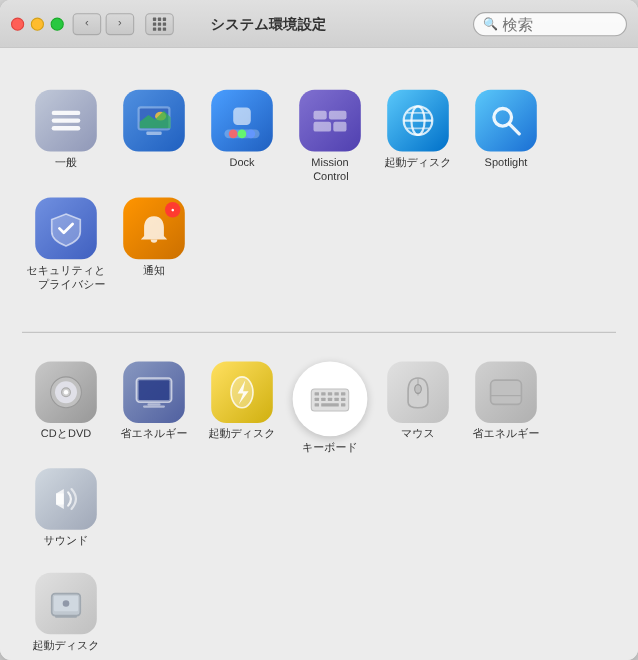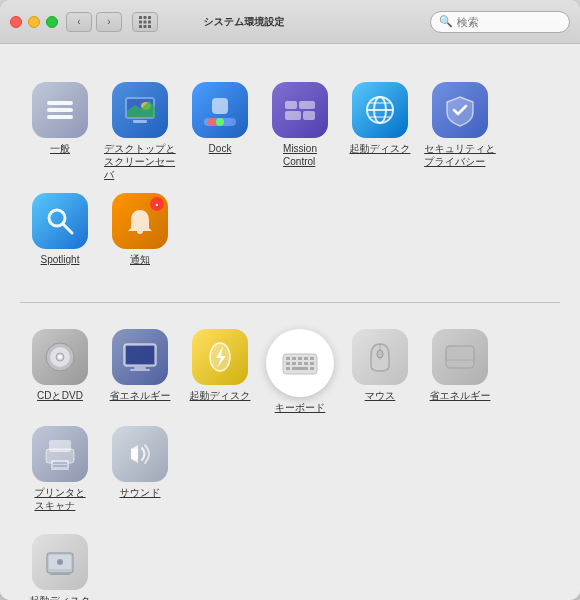--- a/index.html
+++ b/index.html
@@ -78,21 +78,21 @@
       display: flex;
       align-items: center;
       justify-content: center;
       cursor: pointer;
       margin-right: auto;
     }
 
     .title-text {
       flex: 1;
       text-align: center;
-      font-size: 10px;
+      font-size: 13px;
       font-weight: 600;
       color: #333;
       margin-left: -100px;
     }
 
     .search-bar {
       width: 140px;
       height: 22px;
       background: rgba(255,255,255,0.85);
       border: 1px solid #aaa;
@@ -100,21 +100,21 @@
       display: flex;
       align-items: center;
       padding: 0 8px;
       gap: 4px;
     }
 
     .search-bar input {
       border: none;
       background: transparent;
       outline: none;
-      font-size: 11px;
+      font-size: 14px;
       color: #333;
       width: 100%;
     }
 
     .search-icon-svg {
       color: #888;
       font-size: 11px;
       flex-shrink: 0;
     }
 
@@ -173,24 +173,23 @@
       width: 68px;
       height: 68px;
       border-radius: 50%;
       background: white;
       box-shadow: 0 2px 8px rgba(0,0,0,0.2);
     }
 
     .icon-label {
       font-size: 10px;
       color: #333;
-      text-align: left;
+      text-align: right;
       line-height: 1.3;
       max-width: 72px;
-      text-decoration: underline;
     }
     .bg-dock { background: linear-gradient(135deg, #4a9eff, #2060c0); }
     .bg-network { background: linear-gradient(135deg, #5ac8fa, #0070c9); }
     .bg-keyboard { background: white; }
     .bg-mouse { background: linear-gradient(135deg, #e0e0e0, #c0c0c0); }
     .bg-trackpad { background: linear-gradient(135deg, #d0d0d0, #b0b0b0); }
     .bg-printer { background: linear-gradient(135deg, #c0c8d8, #9098b0); }
     .bg-sound { background: linear-gradient(135deg, #d0d8e0, #a0a8b8); }
     .bg-energy { background: linear-gradient(135deg, #ffe060, #d0b010); }
     .bg-startup { background: linear-gradient(135deg, #e0e0e0, #c0c0c0); }
@@ -257,21 +256,20 @@
         <div class="icon-item">
           <div class="icon-circle bg-desktop">
             <svg width="38" height="38" viewBox="0 0 38 38">
               <rect x="4" y="6" width="30" height="22" rx="3" fill="rgba(255,255,255,0.3)"></rect>
               <rect x="6" y="8" width="26" height="18" rx="1" fill="rgba(30,80,180,0.7)"></rect>
               <rect x="12" y="29" width="14" height="3" rx="1" fill="rgba(255,255,255,0.5)"></rect>
               <ellipse cx="25" cy="15" rx="5" ry="4" fill="rgba(255,200,50,0.8)"></ellipse>
               <path d="M6 20 L14 14 L20 18 L28 10 L34 16 L34 26 L6 26Z" fill="rgba(50,180,80,0.7)"></path>
             </svg>
           </div>
-          <span class="icon-label">デスクトップと<br>スクリーンセーバ</span>
         </div>
 
         <div class="icon-item">
           <div class="icon-circle bg-dock">
             <svg width="40" height="40" viewBox="0 0 40 40">
               <rect x="4" y="28" width="32" height="8" rx="4" fill="rgba(255,255,255,0.25)"></rect>
               <circle cx="12" cy="32" r="4" fill="rgba(255,100,100,0.9)"></circle>
               <circle cx="20" cy="32" r="4" fill="rgba(100,255,100,0.9)"></circle>
               <circle cx="28" cy="32" r="4" fill="rgba(100,150,255,0.9)"></circle>
               <rect x="12" y="8" width="16" height="16" rx="4" fill="rgba(255,255,255,0.6)"></rect>
@@ -299,37 +297,37 @@
               <ellipse cx="19" cy="19" rx="6" ry="13" fill="none" stroke="rgba(255,255,255,0.8)" stroke-width="2"></ellipse>
               <line x1="6" y1="19" x2="32" y2="19" stroke="rgba(255,255,255,0.8)" stroke-width="2"></line>
               <line x1="9" y1="12" x2="29" y2="12" stroke="rgba(255,255,255,0.6)" stroke-width="1.5"></line>
               <line x1="9" y1="26" x2="29" y2="26" stroke="rgba(255,255,255,0.6)" stroke-width="1.5"></line>
             </svg>
           </div>
           <span class="icon-label">起動ディスク</span>
         </div>
 
         <div class="icon-item">
+          <div class="icon-circle bg-spotlight">
+            <svg width="38" height="38" viewBox="0 0 38 38">
+              <circle cx="16" cy="16" r="8" fill="none" stroke="rgba(255,255,255,0.9)" stroke-width="3"></circle>
+              <line x1="22" y1="22" x2="31" y2="31" stroke="rgba(255,255,255,0.9)" stroke-width="3" stroke-linecap="round"></line>
+            </svg>
+          </div>
+          <span class="icon-label">Spotlight</span>
+        </div>
+
+        <div class="icon-item">
           <div class="icon-circle bg-security">
             <svg width="38" height="38" viewBox="0 0 38 38">
               <path d="M19 6 L32 11 L32 22 Q32 30 19 35 Q6 30 6 22 L6 11 Z" fill="rgba(255,255,255,0.25)" stroke="rgba(255,255,255,0.6)" stroke-width="1.5"></path>
               <path d="M13 19 L17 23 L25 15" stroke="white" stroke-width="2.5" fill="none" stroke-linecap="round" stroke-linejoin="round"></path>
             </svg>
           </div>
           <span class="icon-label">セキュリティと<br>プライバシー</span>
-        </div>
-
-        <div class="icon-item">
-          <div class="icon-circle bg-spotlight">
-            <svg width="38" height="38" viewBox="0 0 38 38">
-              <circle cx="16" cy="16" r="8" fill="none" stroke="rgba(255,255,255,0.9)" stroke-width="3"></circle>
-              <line x1="22" y1="22" x2="31" y2="31" stroke="rgba(255,255,255,0.9)" stroke-width="3" stroke-linecap="round"></line>
-            </svg>
-          </div>
-          <span class="icon-label">Spotlight</span>
         </div>
 
         <div class="icon-item">
           <div class="icon-circle bg-notify" style="position:relative;">
             <svg width="38" height="38" viewBox="0 0 38 38">
               <path d="M19 8 C12 8 10 14 10 18 L10 26 L7 29 L31 29 L28 26 L28 18 C28 14 26 8 19 8Z" fill="rgba(255,255,255,0.8)"></path>
               <path d="M16 29 Q16 32 19 32 Q22 32 22 29Z" fill="rgba(255,255,255,0.8)"></path>
             </svg>
             <div style="position:absolute;top:4px;right:4px;width:14px;height:14px;background:#ff3b30;border-radius:50%;display:flex;align-items:center;justify-content:center;font-size:8px;color:white;font-weight:bold;">•</div>
           </div>
@@ -413,32 +411,20 @@
         <div class="icon-item">
           <div class="icon-circle bg-trackpad">
             <svg width="38" height="38" viewBox="0 0 38 38">
               <rect x="5" y="8" width="28" height="22" rx="4" fill="#c0c0c0" stroke="#aaa" stroke-width="1.5"></rect>
               <line x1="5" y1="22" x2="33" y2="22" stroke="#aaa" stroke-width="1"></line>
             </svg>
           </div>
           <span class="icon-label">省エネルギー</span>
         </div>
 
-        <div class="icon-item">
-          <div class="icon-circle bg-printer">
-            <svg width="38" height="38" viewBox="0 0 38 38">
-              <rect x="8" y="5" width="22" height="12" rx="2" fill="rgba(255,255,255,0.5)"></rect>
-              <rect x="5" y="14" width="28" height="14" rx="3" fill="rgba(255,255,255,0.3)" stroke="rgba(255,255,255,0.6)" stroke-width="1"></rect>
-              <rect x="10" y="25" width="18" height="10" rx="1" fill="rgba(255,255,255,0.5)"></rect>
-              <rect x="12" y="27" width="14" height="2" rx="0.5" fill="rgba(150,170,200,0.7)"></rect>
-              <rect x="12" y="30" width="14" height="2" rx="0.5" fill="rgba(150,170,200,0.7)"></rect>
-            </svg>
-          </div>
-          <span class="icon-label">プリンタと<br>スキャナ</span>
-        </div>
 
         <div class="icon-item">
           <div class="icon-circle bg-sound">
             <svg width="38" height="38" viewBox="0 0 38 38">
               <path d="M10 14 L17 10 L17 28 L10 24 Z" fill="rgba(255,255,255,0.8)"></path>
               <rect x="10" y="14" width="7" height="10" fill="rgba(255,255,255,0.8)"></rect>
               <path d="M21 13 Q26 19 21 25" stroke="rgba(255,255,255,0.8)" stroke-width="2" fill="none" stroke-linecap="round"></path>
               <path d="M24 10 Q32 19 24 28" stroke="rgba(255,255,255,0.6)" stroke-width="2" fill="none" stroke-linecap="round"></path>
             </svg>
           </div>

